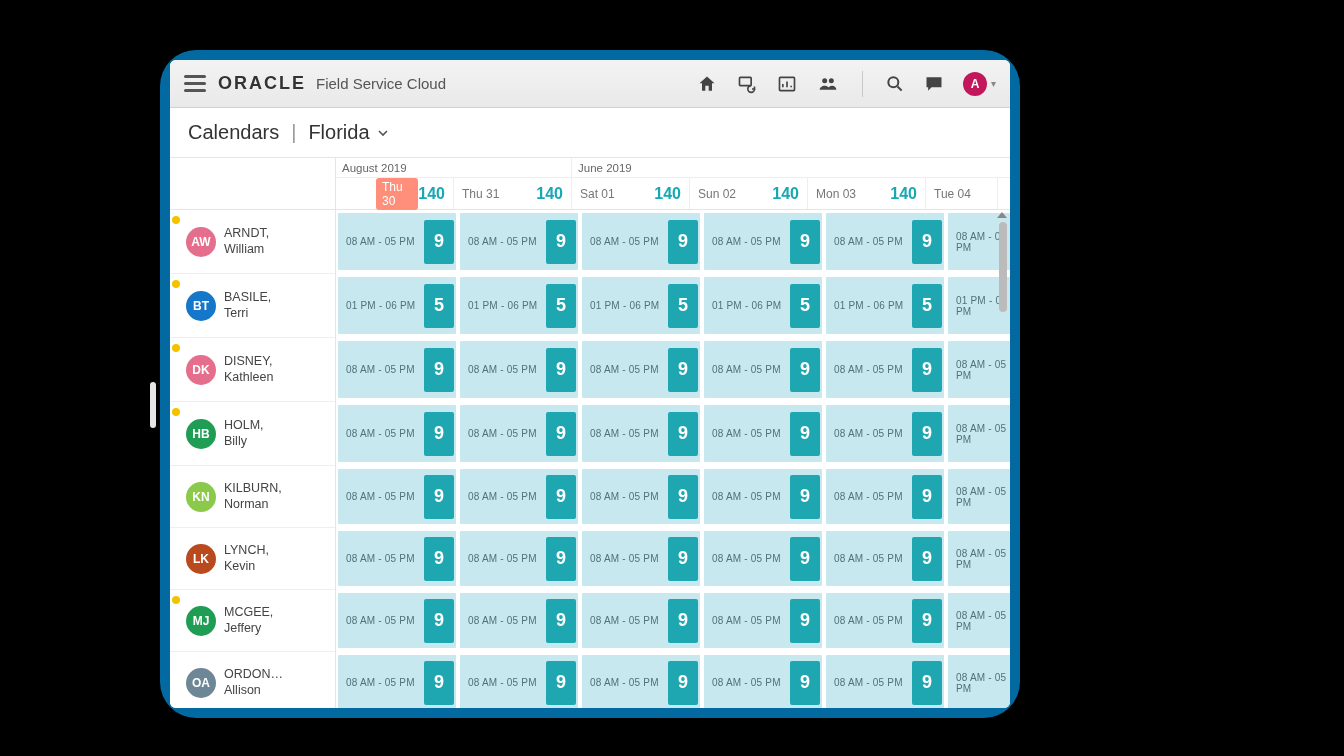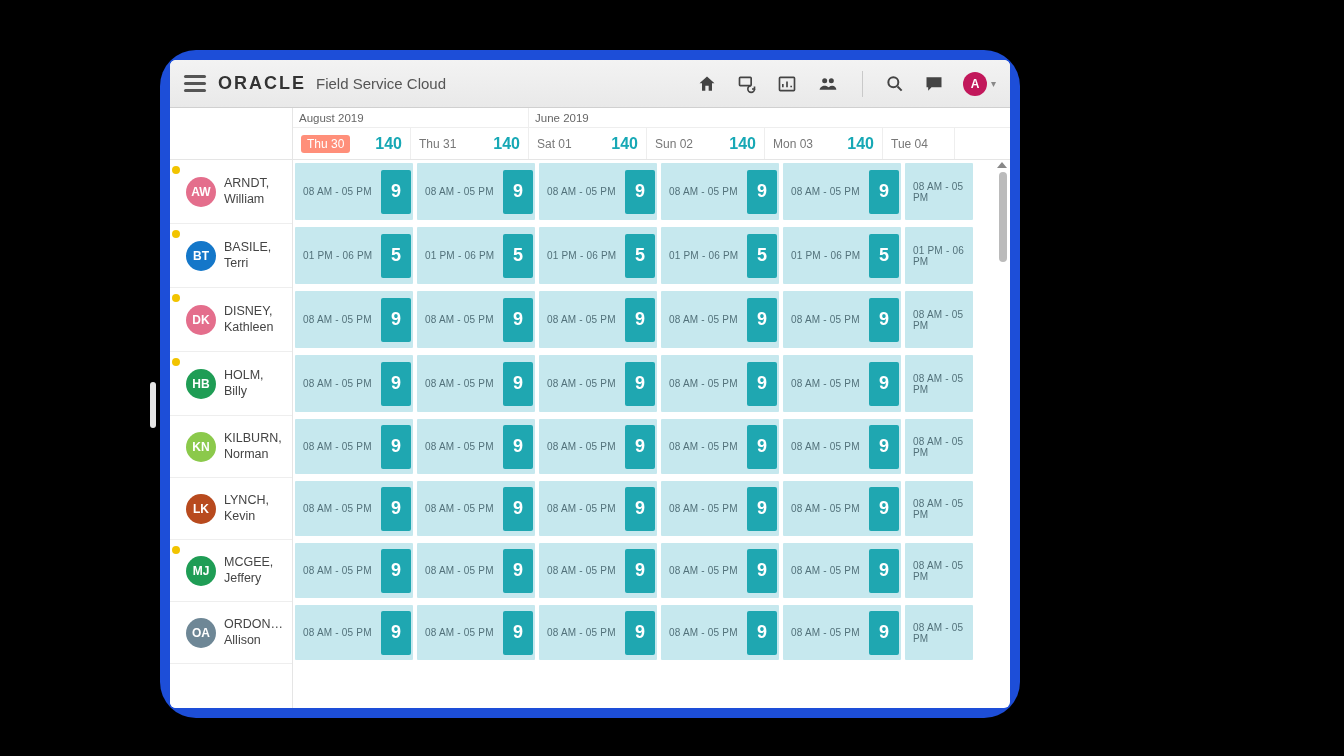--- a/index.html
+++ b/index.html
@@ -1,19 +1,19 @@
 <!DOCTYPE html>
 <html><head>
 <meta charset="utf-8">
 <style>
   * { box-sizing: border-box; margin: 0; padding: 0; }
   html, body { width: 1344px; height: 756px; background: #000; font-family: Arial, Helvetica, sans-serif; overflow: hidden; }
   .device {
     position: absolute; left: 160px; top: 50px; width: 860px; height: 668px;
-    background: #1d4ed8; border-radius: 36px; box-shadow: 0 8px 30px rgba(0,0,0,.5);
+    background: #0369a1; border-radius: 36px; box-shadow: 0 8px 30px rgba(0,0,0,.5);
     padding: 10px;
   }
   .screen {
     width: 100%; height: 100%; background: #fff; border-radius: 6px; overflow: hidden;
     display: flex; flex-direction: column;
   }
   .topbar {
     height: 48px; background: linear-gradient(#f3f3f3,#e9e9e9);
     border-bottom: 1px solid #d0d0d0;
     display: flex; align-items: center; padding: 0 14px; gap: 12px;
@@ -36,21 +36,21 @@
   .subhead {
     height: 50px; display: flex; align-items: center; padding: 0 18px;
     border-bottom: 1px solid #e5e5e5; gap: 6px;
   }
   .subhead .title { font-size: 20px; color: #333; }
   .subhead .pipe { color: #999; margin: 0 6px; font-size: 20px; }
   .subhead .region { font-size: 20px; color: #333; }
   .subhead svg { margin-left: 2px; }
 
   .calendar-wrap { flex: 1; display: flex; overflow: hidden; position: relative; }
-  .people-col { width: 123px; border-right: 1px solid #e5e5e5; background: #fff; flex: none; }
+  .people-col { width: 166px; border-right: 1px solid #e5e5e5; background: #fff; flex: none; }
   .people-col .blankhead { height: 52px; border-bottom: 1px solid #e5e5e5; }
   .person-row { height: 64px; border-bottom: 1px solid #eee; display: flex; align-items: center; padding: 0 8px 0 6px; position: relative; }
   .person-row.compact { height: 62px; }
   .dot { width: 8px; height: 8px; border-radius: 50%; background: #f2c400; position: absolute; left: 2px; top: 6px; }
   .pavatar {
     width: 30px; height: 30px; border-radius: 50%; color: #fff; font-size: 12px; font-weight: 600;
     display: inline-flex; align-items: center; justify-content: center; margin-right: 8px; margin-left: 10px; flex: none;
   }
   .pname { font-size: 12.5px; color: #444; line-height: 1.25; }
 
@@ -60,21 +60,21 @@
   .month-b { flex: 1; padding-left: 6px; display: flex; align-items: center; }
 
   .days { height: 32px; display: flex; border-bottom: 1px solid #e5e5e5; }
   .day {
     width: 118px; flex: none; border-right: 1px solid #eee; padding: 0 8px;
     display: flex; align-items: center; justify-content: space-between; font-size: 12px;
   }
   .day .label { color: #777; }
   .day .count { color: #17a8b5; font-size: 16px; font-weight: 600; }
   .day.last { width: 72px; }
-  .pill { background: #ff8f7a; color: #fff; padding: 2px 6px; border-radius: 3px; font-size: 12px; }
+  .pill { background: #ff8f7a; color: #fff; padding: 2px 6px; border-radius: 3px; font-size: 12px; margin-left: 32px; }
 
   .rows { overflow-y: auto; height: calc(100% - 52px); }
   .slot-row { height: 64px; display: flex; border-bottom: 1px solid #fff; }
   .slot-row.compact { height: 62px; }
   .cell {
     width: 118px; flex: none; background: #c6e8ee; margin: 3px 2px; border-radius: 1px;
     display: flex; align-items: center; justify-content: space-between; padding: 0 0 0 8px;
   }
   .cell.last { width: 68px; }
   .cell .time { font-size: 10px; color: #52717a; letter-spacing: .2px; }
@@ -146,20 +146,28 @@
               <path d="M3 4h18v12H9l-4 4V16H3z"></path>
             </svg>
         </span>
         <span style="display:inline-flex;align-items:center">
           <span class="avatar-top">A</span>
           <span class="caret">▾</span>
         </span>
       </div>
     </div>
 
+    <div class="subhead">
+      <span class="title">Calendars</span>
+      <span class="pipe">|</span>
+      <span class="region">Florida</span>
+      <svg width="10" height="10" viewBox="0 0 10 10">
+          <path d="M1 3l4 4 4-4" fill="none" stroke="#555" stroke-width="1.6"></path>
+        </svg>
+    </div>
 
     <div class="calendar-wrap">
       <div class="people-col">
         <div class="blankhead"></div>
         <div id="people-list">
             <div class="person-row">
               <span class="dot"></span>
               <span class="pavatar" style="background: rgb(228, 110, 140);">AW</span>
               <div class="pname">
                 <div>ARNDT,</div>

